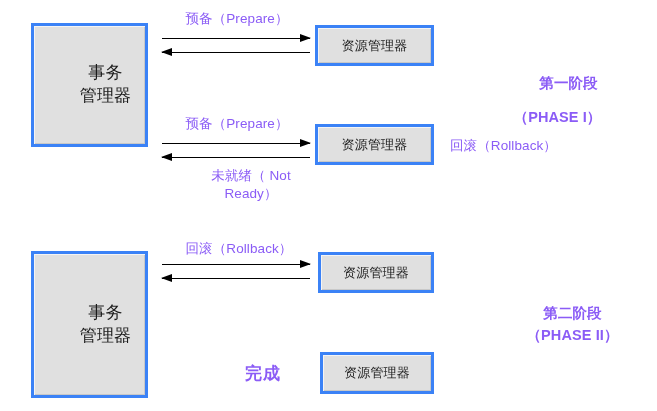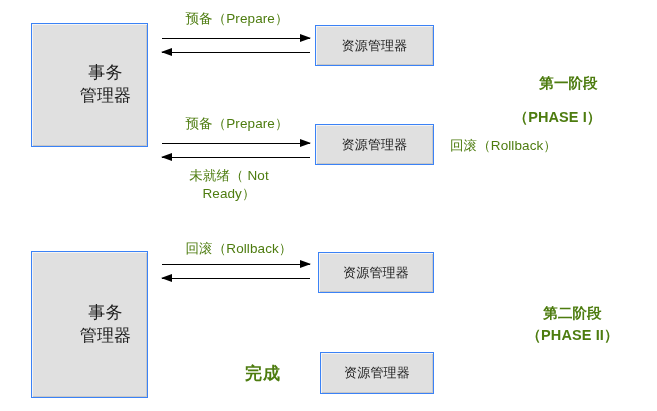--- a/index.html
+++ b/index.html
@@ -17,21 +17,21 @@
     height: 411px;
     background: #ffffff;
     overflow: hidden;
   }
 
   
   .box {
     position: absolute;
     box-sizing: border-box;
     background: #e0e0e0;
-    border: 1px solid #3b82f6;
+    border: 3px solid #3b82f6;
     box-shadow: 1px 1px 0 0 #f4f4f4 inset,
                 -1px -1px 0 0 #c8c8c8 inset;
     display: flex;
     align-items: center;
     justify-content: center;
     text-align: center;
     color: #1a1a1a;
     font-size: 13px;
     line-height: 1.35;
     letter-spacing: 0.2px;
@@ -71,21 +71,21 @@
     border-left: 11px solid #000000;
   }
   .arrow.left .head {
     left: -1px;
     border-right: 11px solid #000000;
   }
 
   
   .txt {
     position: absolute;
-    color: #4d7c0f;
+    color: #8b5cf6;
     font-size: 13.5px;
     line-height: 1.32;
     white-space: pre-line;
     letter-spacing: 0.1px;
   }
   .txt.center {
     text-align: center;
   }
   .txt.phase {
     font-size: 14.5px;
@@ -131,21 +131,21 @@
   <div class="arrow right" style="left:162px; top:139px; width:148px;">
     <span class="shaft"></span>
     <span class="head"></span>
   </div>
 
   <div class="arrow left" style="left:162px; top:153px; width:148px;">
     <span class="shaft"></span>
     <span class="head"></span>
   </div>
 
-  <div class="txt center" style="left:154px; top:167px; width:150px;">未就绪（ Not
+  <div class="txt center" style="left:176px; top:167px; width:150px;">未就绪（ Not
 Ready）</div>
 
   <div class="box" style="left:315px; top:124px; width:119px; height:41px;">
     <span class="box-label">资源管理器</span>
   </div>
 
   <div class="txt phase" style="left:481px; top:73px; width:175px;">第一阶段</div>
   <div class="txt phase" style="left:470px; top:95px; width:175px;margin-top:12px;">（PHASE I）</div>
 
   <div class="txt" style="left:450px; top:137px; width:190px;">回滚（Rollback）</div>

